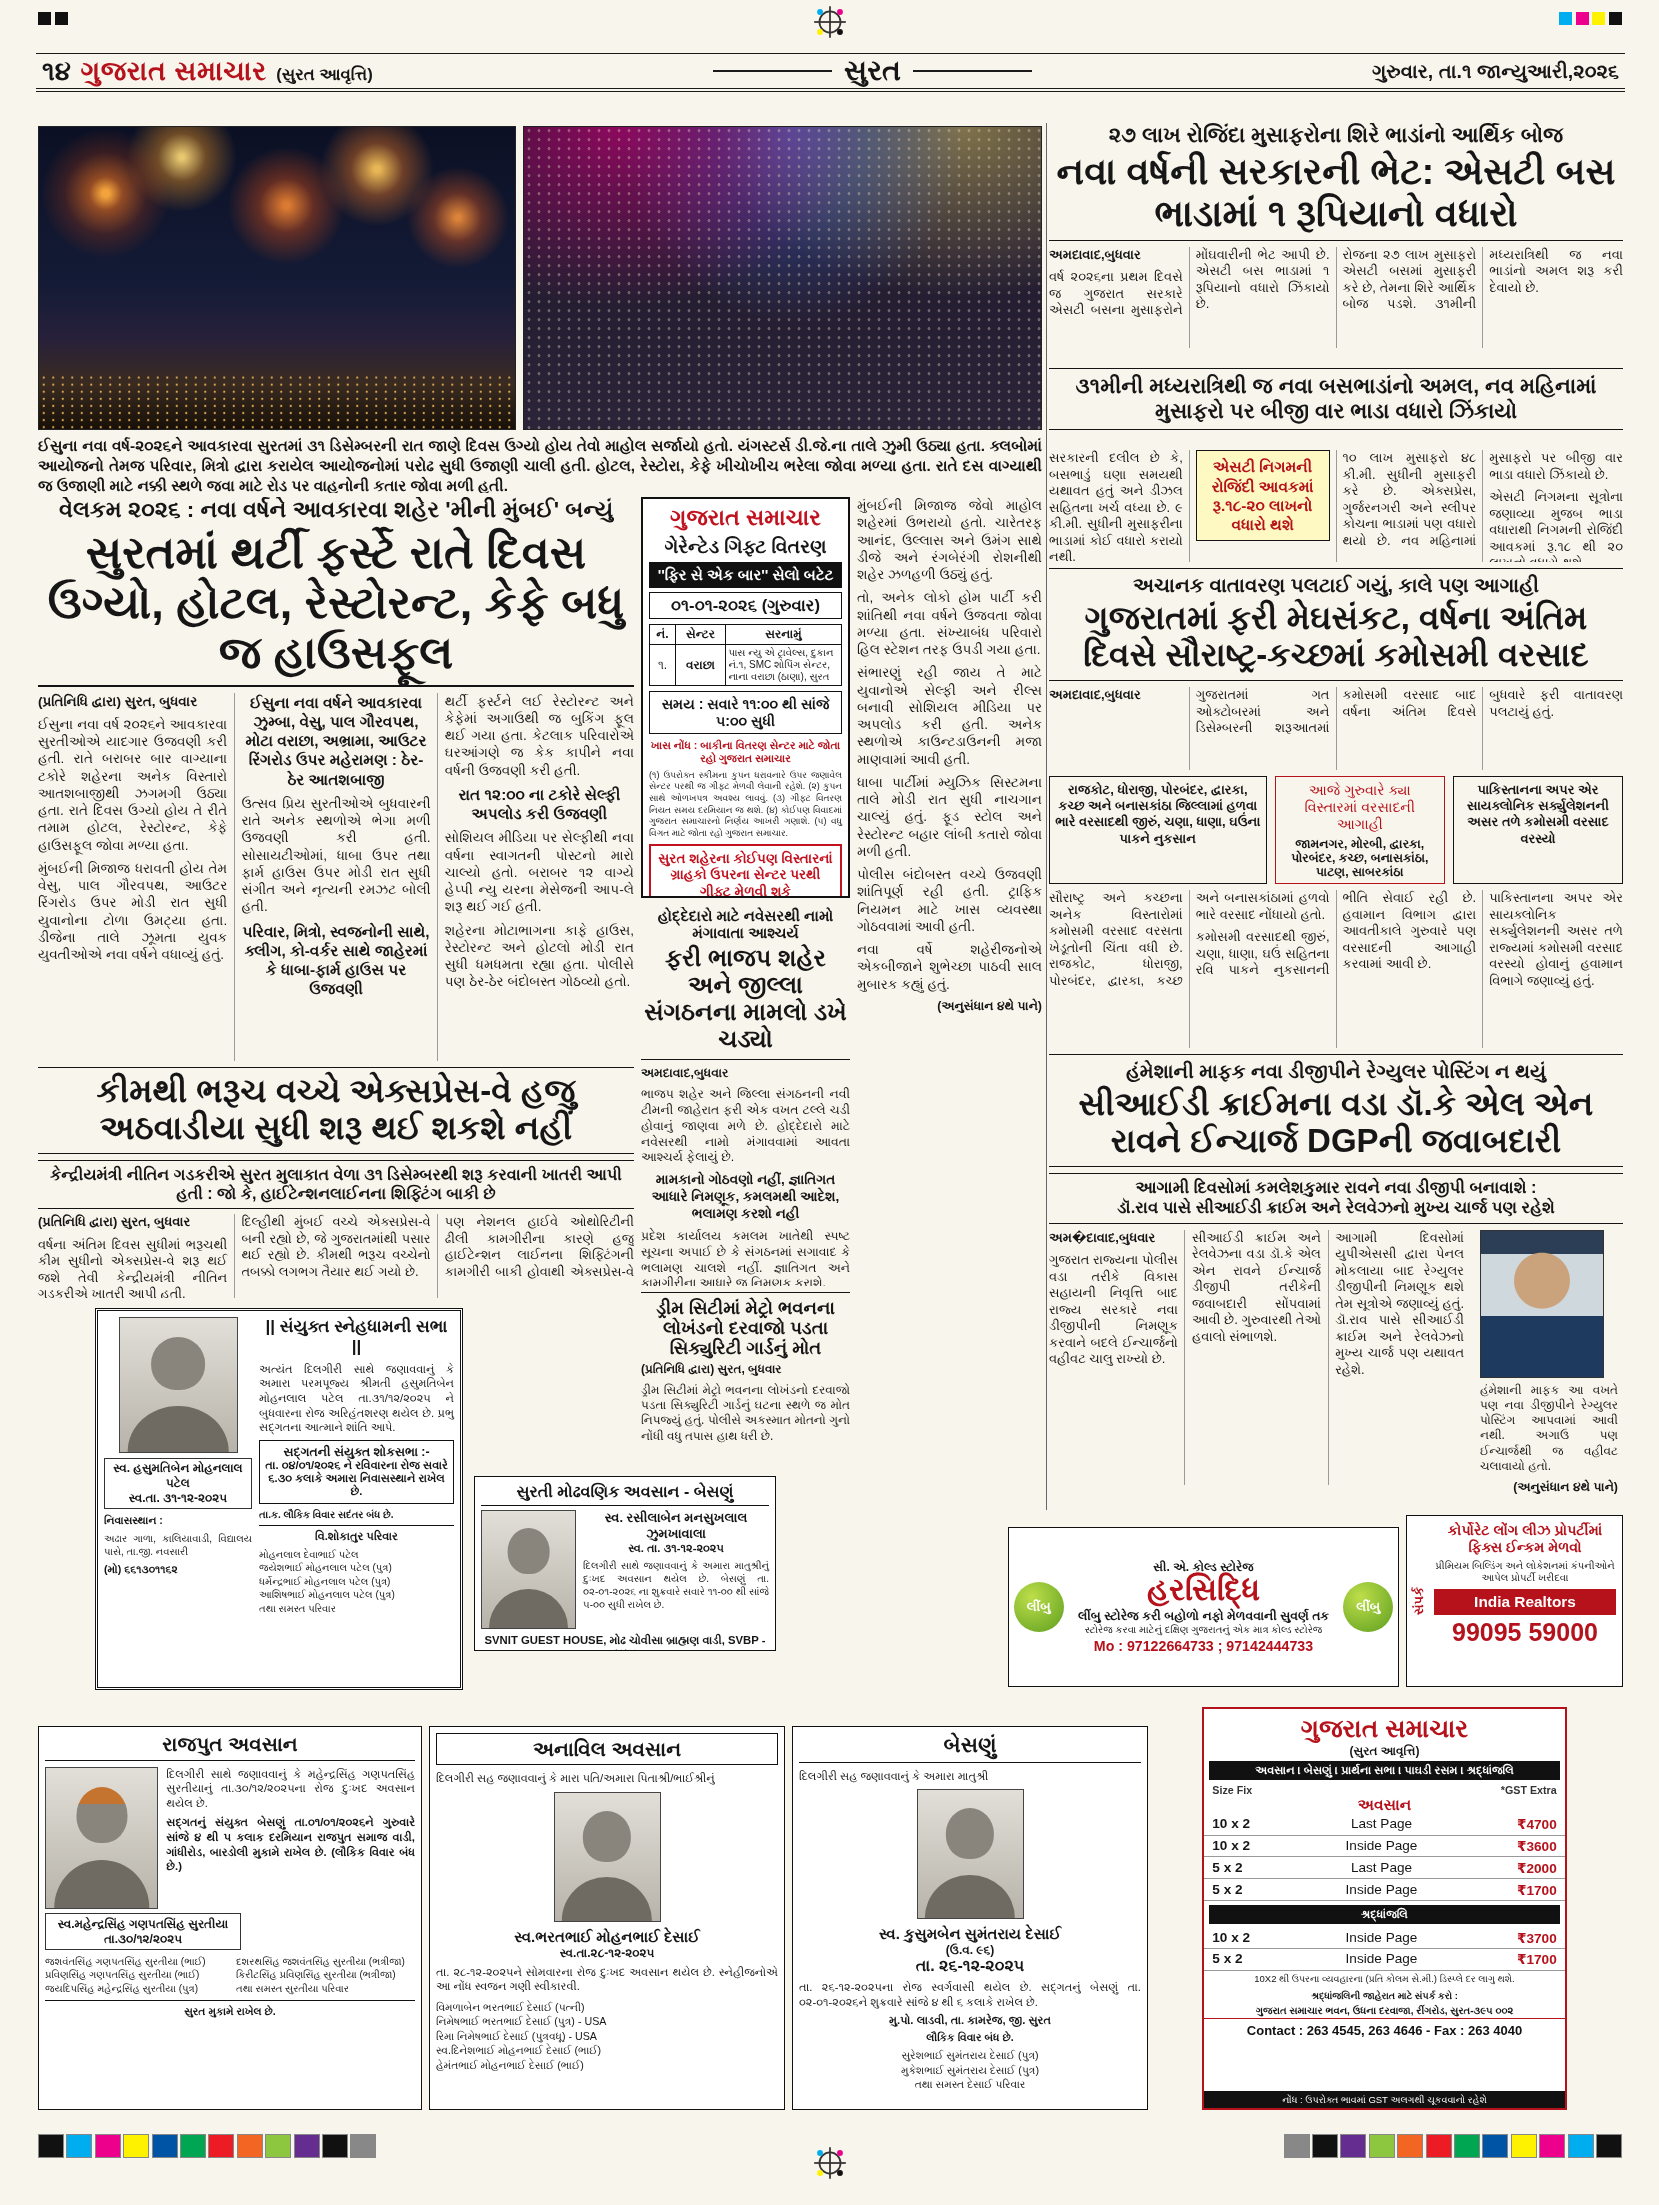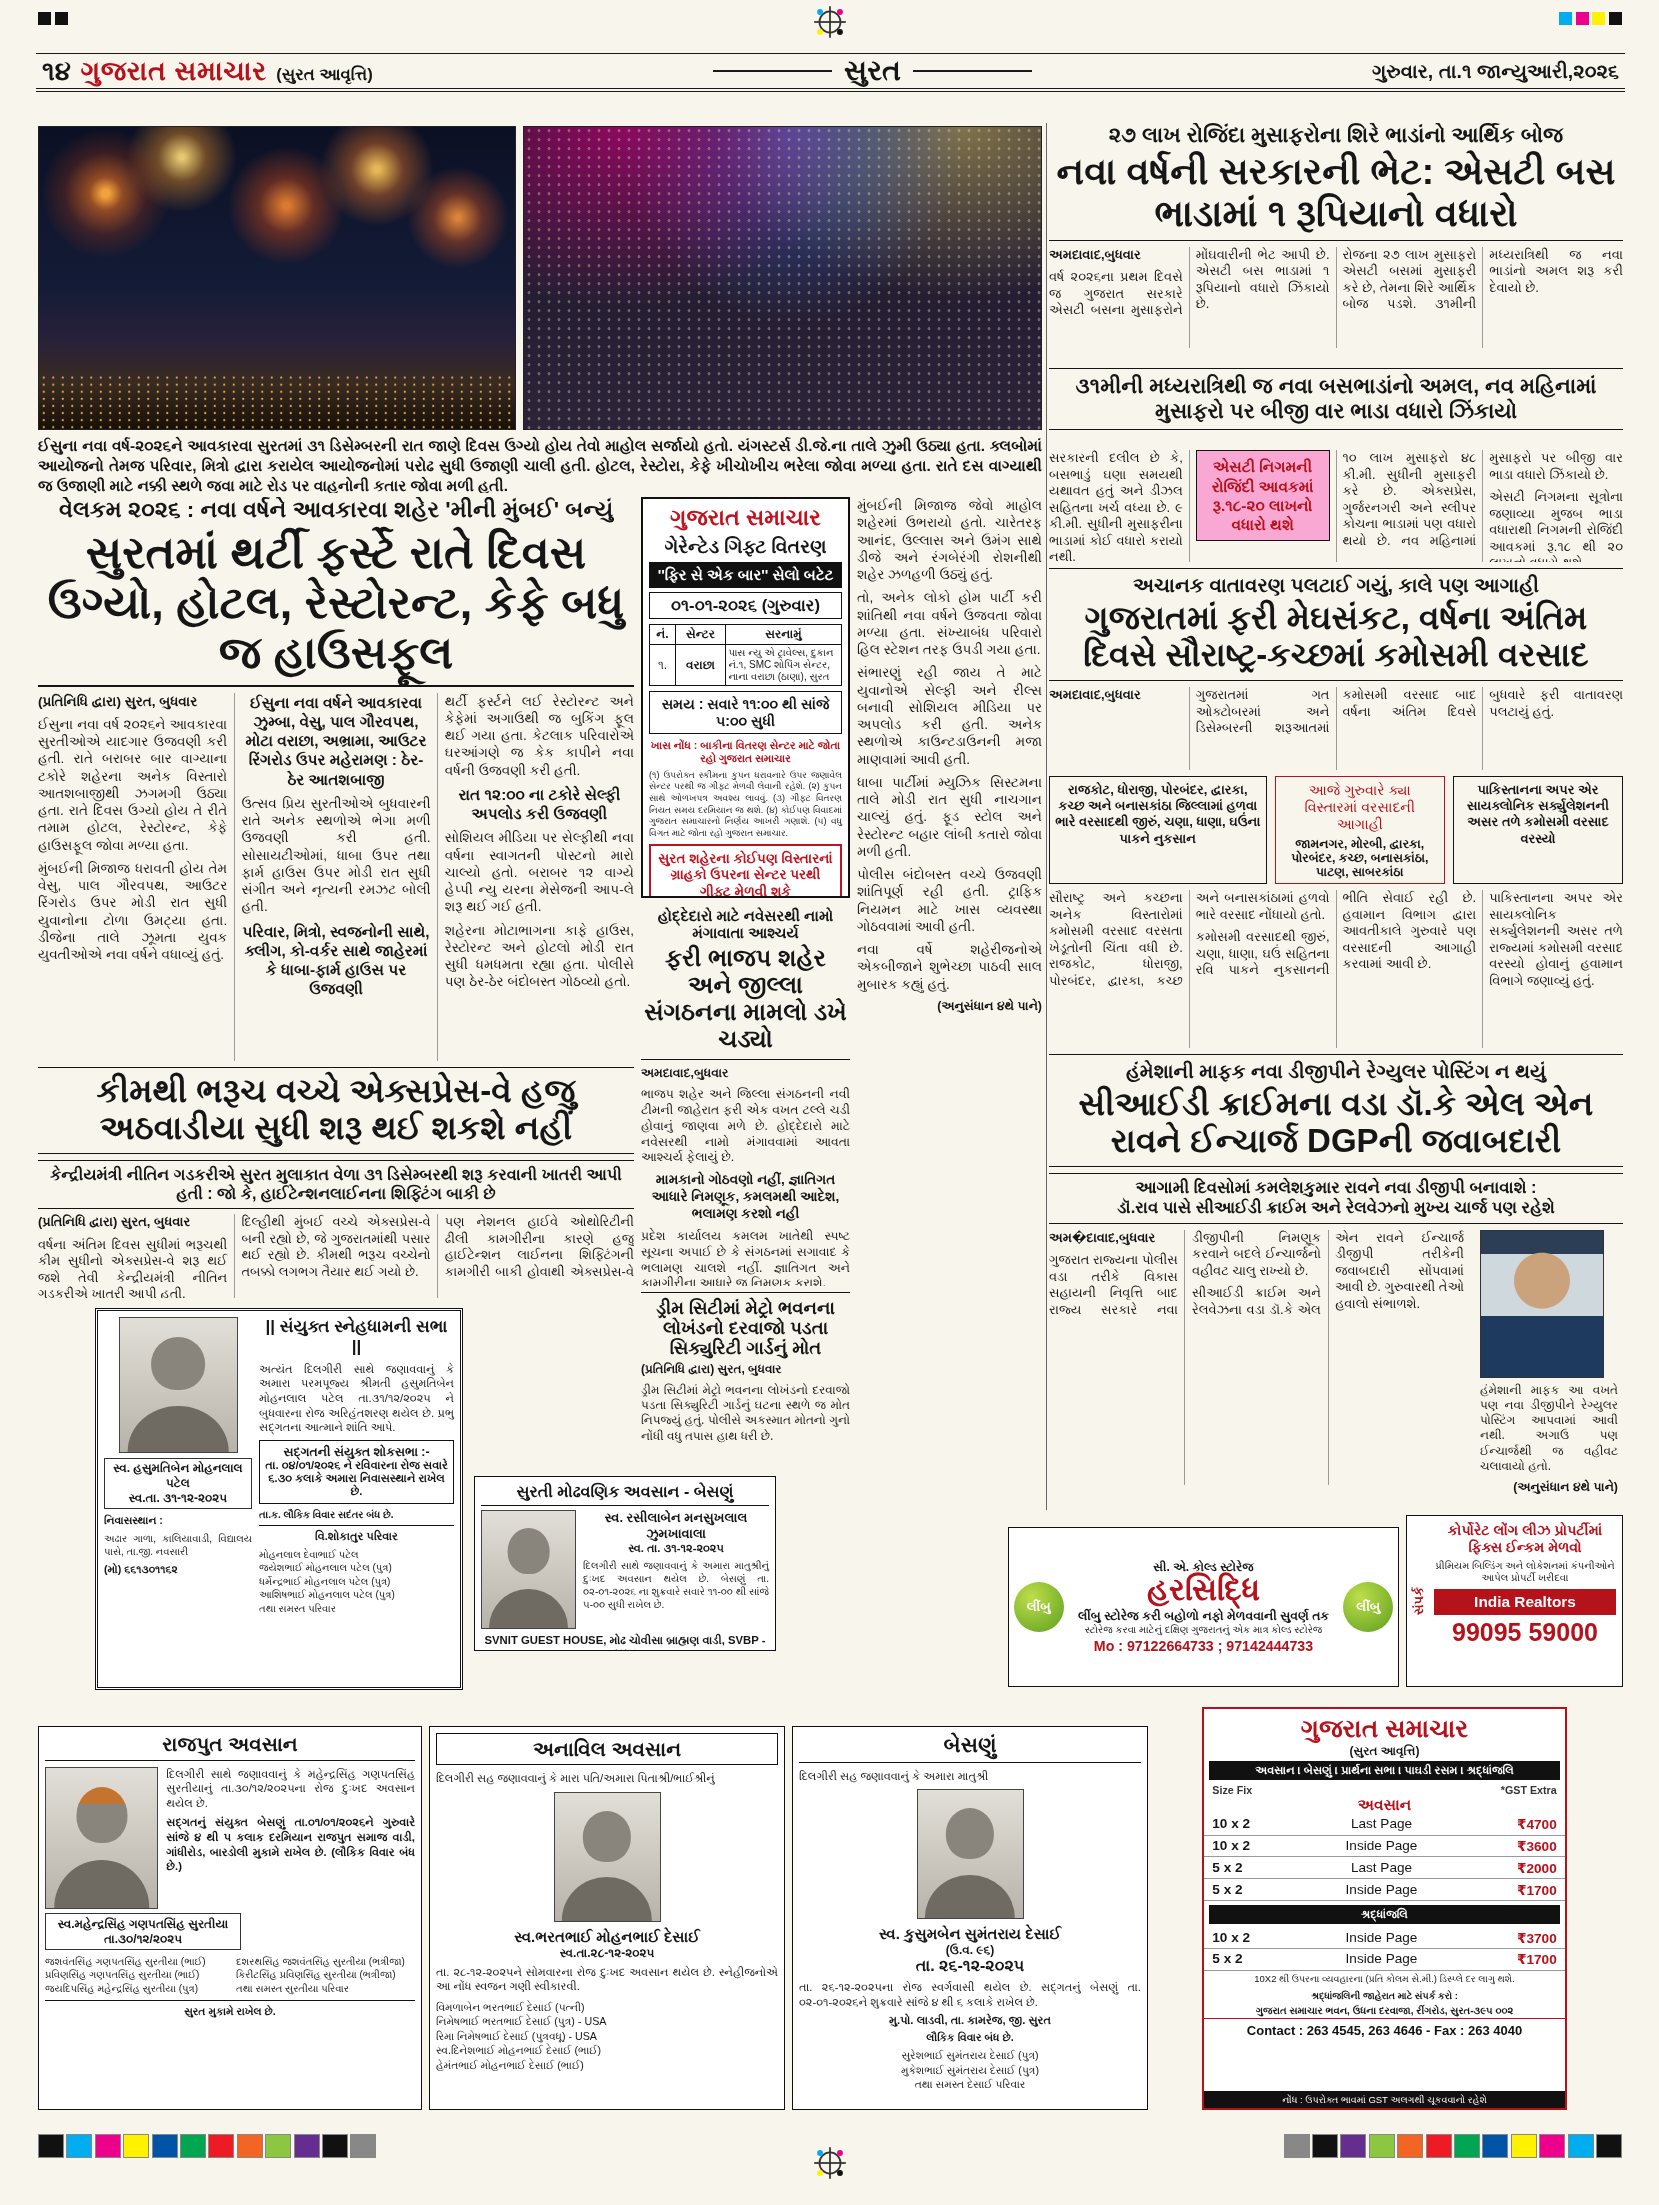--- a/index.html
+++ b/index.html
@@ -54,21 +54,21 @@
   .hl{font-weight:bold;text-align:center;line-height:1.12}
   .under{border-bottom:2.4px solid #141414;padding-bottom:6px;margin-bottom:6px}
   .body{text-align:justify;font-size:13.6px;line-height:1.27}
   .body p{margin-bottom:6px}
   .cols3{column-count:3;column-gap:14.2px;column-rule:0.6px solid #9a9a9a}
   .cols4{column-count:4;column-gap:13px;column-rule:0.6px solid #9a9a9a}
   .bsub{font-weight:bold;text-align:center;font-size:15.4px;line-height:1.25;margin:4.7px 0}
   .dl{font-weight:bold}
   .subbar{font-weight:bold;text-align:center;border-top:1.8px solid #141414;border-bottom:1.8px solid #141414;padding:4.7px 2.4px;line-height:1.2}
   .hibox{border:1.8px solid #141414;color:#b5121b;font-weight:bold;text-align:center;
-    font-size:15.4px;line-height:1.25;padding:6px;margin:3.6px 0;background:#f9a8d4;break-inside:avoid}
+    font-size:15.4px;line-height:1.25;padding:6px;margin:3.6px 0;background:#fef9c3;break-inside:avoid}
   .redbox{border:1.8px solid #b5121b;padding:4.7px;text-align:center;break-inside:avoid}
   .redbox .t{color:#b5121b;font-weight:normal;font-size:14.2px;line-height:1.2}
   .redbox .d{font-weight:bold;font-size:12.4px;margin-top:3.6px}
   .blackbox{border:1.8px solid #141414;padding:4.7px;text-align:center;font-weight:bold;font-size:13px;line-height:1.25;break-inside:avoid}
   .vr{position:absolute;width:1.2px;background:#666}
   
   .gift{position:absolute;left:641px;top:497px;width:209px;height:401px;border:2.4px solid #111;
     background:#fff;padding:6px;display:flex;flex-direction:column;gap:4.7px;overflow:hidden}
   .gift-brand{color:#c1121f;font-size:22.5px;font-weight:bold;text-align:center}
   .gift-title{font-size:19px;font-weight:bold;text-align:center}
@@ -300,20 +300,21 @@
     <div class="hl under" style="font-size:33px;border-bottom-width:1.8px">સીઆઈડી ક્રાઈમના વડા ડૉ.કે એલ એન રાવને ઈન્ચાર્જ DGPની જવાબદારી</div>
     <div class="subbar" style="font-size:16.6px;margin-bottom:6px">
       <div>આગામી દિવસોમાં કમલેશકુમાર રાવને નવા ડીજીપી બનાવાશે :</div>
       <div>ડૉ.રાવ પાસે સીઆઈડી ક્રાઈમ અને રેલવેઝનો મુખ્ય ચાર્જ પણ રહેશે</div>
     </div>
     <div style="display:flex;gap:16px">
       <div class="body cols3" style="font-size:13px;width:415px;height:255px">
         <p><span class="dl">અમ�દાવાદ,બુધવાર</span></p>
         <p>ગુજરાત રાજ્યના પોલીસ વડા તરીકે વિકાસ સહાયની નિવૃત્તિ બાદ રાજ્ય સરકારે નવા ડીજીપીની નિમણૂક કરવાને બદલે ઈન્ચાર્જનો વહીવટ ચાલુ રાખ્યો છે.</p>
         <p>સીઆઈડી ક્રાઈમ અને રેલવેઝના વડા ડૉ.કે એલ એન રાવને ઈન્ચાર્જ ડીજીપી તરીકેની જવાબદારી સોંપવામાં આવી છે. ગુરુવારથી તેઓ હવાલો સંભાળશે.</p>
+        <p>આગામી દિવસોમાં યુપીએસસી દ્વારા પેનલ મોકલાયા બાદ રેગ્યુલર ડીજીપીની નિમણૂક થશે તેમ સૂત્રોએ જણાવ્યું હતું. ડૉ.રાવ પાસે સીઆઈડી ક્રાઈમ અને રેલવેઝનો મુખ્ય ચાર્જ પણ યથાવત રહેશે.</p>
       </div>
       <div style="width:138px">
         <div class="officer" style="width:124px;height:148px"></div>
         <div class="body" style="font-size:12px;margin-top:4.7px">
           <p>હંમેશાની માફક આ વખતે પણ નવા ડીજીપીને રેગ્યુલર પોસ્ટિંગ આપવામાં આવી નથી. અગાઉ પણ ઈન્ચાર્જથી જ વહીવટ ચલાવાયો હતો.</p>
           <p class="cont-note">(અનુસંધાન ૪થે પાને)</p>
         </div>
       </div>
     </div>
   </div>

